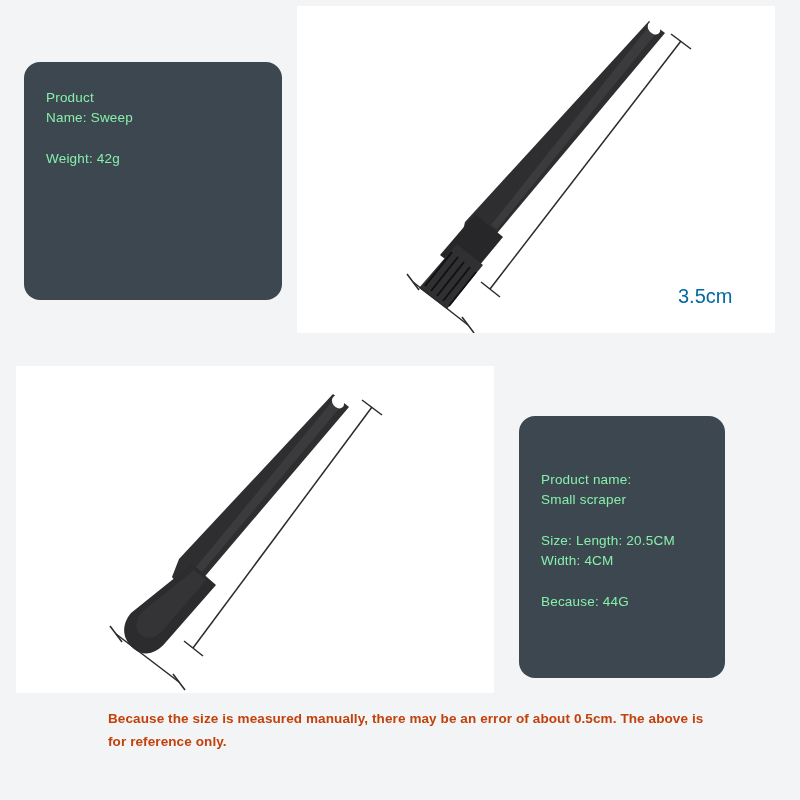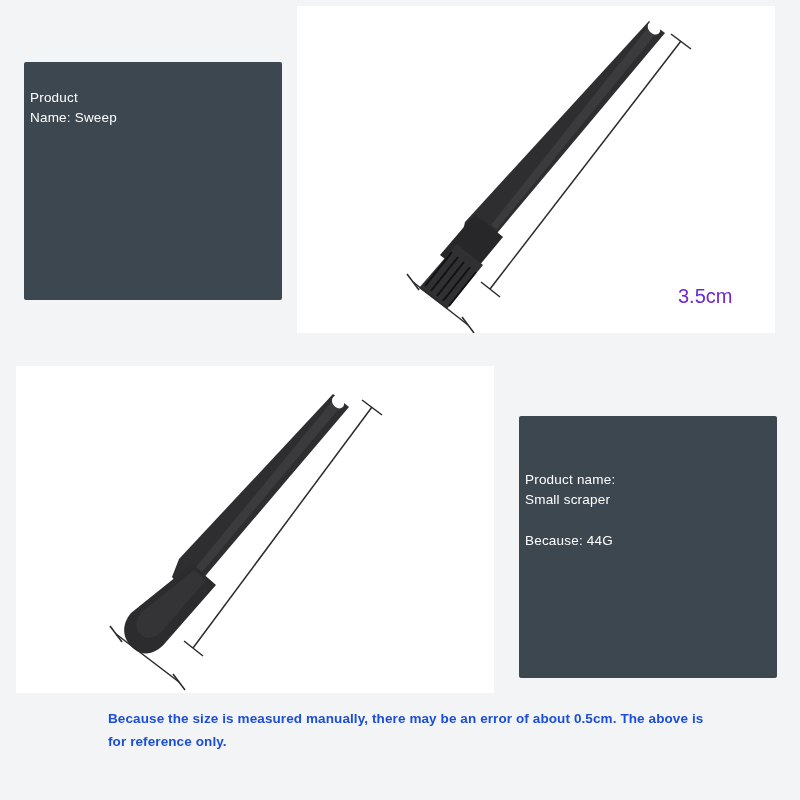--- a/index.html
+++ b/index.html
@@ -17,24 +17,24 @@
   .page {
     position: relative;
     width: 800px;
     height: 800px;
   }
 
   
   .info-card {
     position: absolute;
     background: #3d4750;
-    border-radius: 2px;
-    color: #ffffff;
+    border-radius: 16px;
+    color: #86efac;
     box-sizing: border-box;
-    padding: 26px 6px;
+    padding: 26px 22px;
   }
   .info-card .line {
     font-size: 13.5px;
     line-height: 1.45;
     margin-bottom: 22px;
     letter-spacing: 0.2px;
     white-space: pre-line;
   }
   .info-card .line:last-child {
     margin-bottom: 0;
@@ -42,21 +42,21 @@
 
   #card-brush {
     left: 24px;
     top: 62px;
     width: 258px;
     height: 238px;
   }
   #card-scraper {
     left: 519px;
     top: 416px;
-    width: 258px;
+    width: 206px;
     height: 262px;
     padding-top: 54px;
   }
 
   
   .photo {
     position: absolute;
     background: #ffffff;
     overflow: hidden;
   }
@@ -79,47 +79,48 @@
     left: 0;
     top: 0;
     width: 100%;
     height: 100%;
   }
 
   
   .dim-label {
     position: absolute;
     font-family: "Liberation Sans", sans-serif;
-    color: #6d28d9;
+    color: #0369a1;
     font-size: 20px;
     white-space: nowrap;
   }
   #brush-wid-label { left: 84px; top: 277px; }
 
   
   .footnote {
     position: absolute;
     left: 108px;
     top: 708px;
     width: 610px;
     font-size: 13.5px;
     font-weight: bold;
-    color: #1d4ed8;
+    color: #c2410c;
     line-height: 1.7;
     letter-spacing: 0.1px;
   }
 </style>
 </head>
 <body>
 
 <div class="page">
 
   <div class="info-card" id="card-brush">
     <div class="line">Product
 Name: Sweep</div>
+    <div class="line">Weight: 42g</div>
   </div>
 
   <div class="photo" id="photo-brush">
     <svg class="prod-svg" viewBox="0 0 478 327">
 
       <g>
         <path d="M352,15 L368,27 L196,232 L175,246 L163,237 L168,216 Z" fill="#2e2e30"></path>
 
         <path d="M353,19 L361,25 L200,223 L194,219 Z" fill="#3d3d40" opacity="0.85"></path>
 
@@ -178,18 +179,19 @@
         <line x1="94" y1="260" x2="106" y2="276"></line>
         <line x1="157" y1="308" x2="169" y2="324"></line>
       </g>
     </svg>
 
   </div>
 
   <div class="info-card" id="card-scraper">
     <div class="line">Product name:
 Small scraper</div>
+    <div class="line">Size: Length: 20.5CM Width: 4CM</div>
     <div class="line">Because: 44G</div>
   </div>
 
   <div class="footnote">Because the size is measured manually, there may be an error of about 0.5cm. The above is for reference only.</div>
 
 </div>
 
 </body></html>

